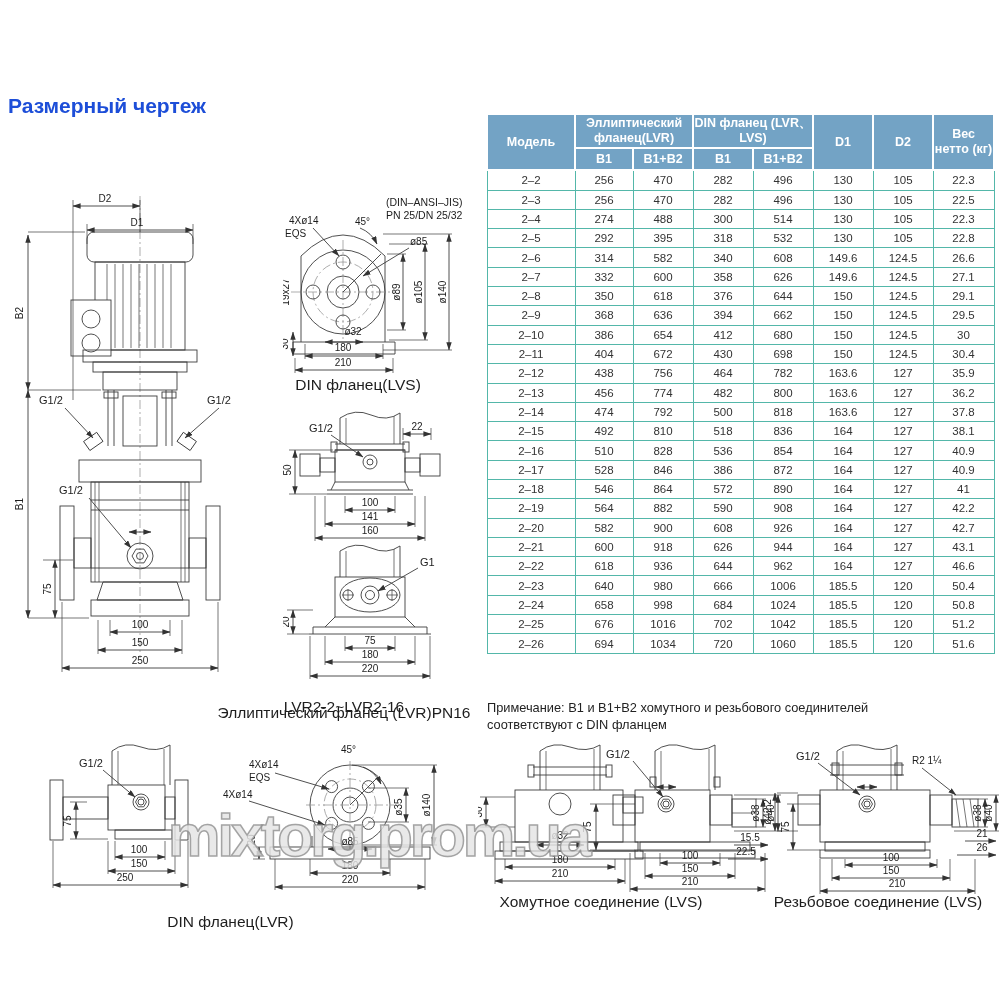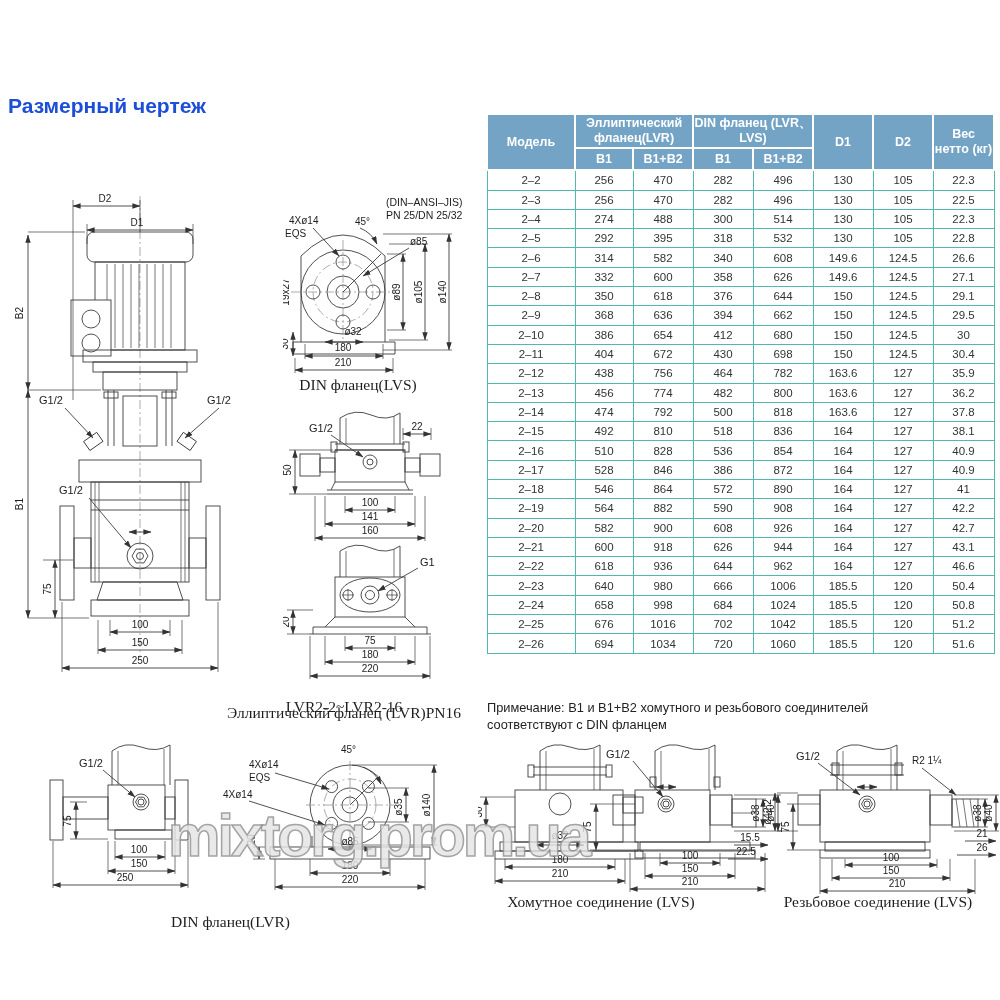--- a/index.html
+++ b/index.html
@@ -10,21 +10,21 @@
   
   #tablebox{left:486px;top:113px;}
   table.dim{border-collapse:collapse;table-layout:fixed;width:507px;}
   table.dim th{background:#73a3c5;color:#fff;font-size:12.5px;font-weight:bold;
                border:2px solid #fff;padding:1px 0;line-height:1.18;text-align:center;vertical-align:middle;}
   table.dim thead tr.sub th{font-size:12.5px;padding:3px 0;}
   table.dim td{border:1px solid #53b7a9;font-size:11.5px;color:#333;text-align:center;
                height:18.3px;padding:0;background:#fff;white-space:nowrap;}
   #note{left:487px;top:700px;width:505px;font-size:12.8px;color:#222;line-height:1.32;}
   
-  .cap{font-size:15.5px;color:#1d1d1d;text-align:center;font-family:Liberation Serif, serif;}
+  .cap{font-size:15.5px;color:#1d1d1d;text-align:center;}
   
   svg .ln, svg line, svg rect, svg circle, svg ellipse, svg path, svg polygon{
       stroke:#3c3c3c;fill:none;stroke-width:0.9;}
   svg .cl{stroke:#8a8a8a;stroke-width:0.7;stroke-dasharray:9 3 2 3;}
   svg .thin{stroke-width:0.7;}
   svg text{font-family:"Liberation Sans",sans-serif;font-size:10px;fill:#1c1c1c;stroke:none;}
   svg text.dt{text-anchor:middle;}
   svg text.lab{font-size:11px;}
   svg text.sm{font-size:10.5px;}
   

